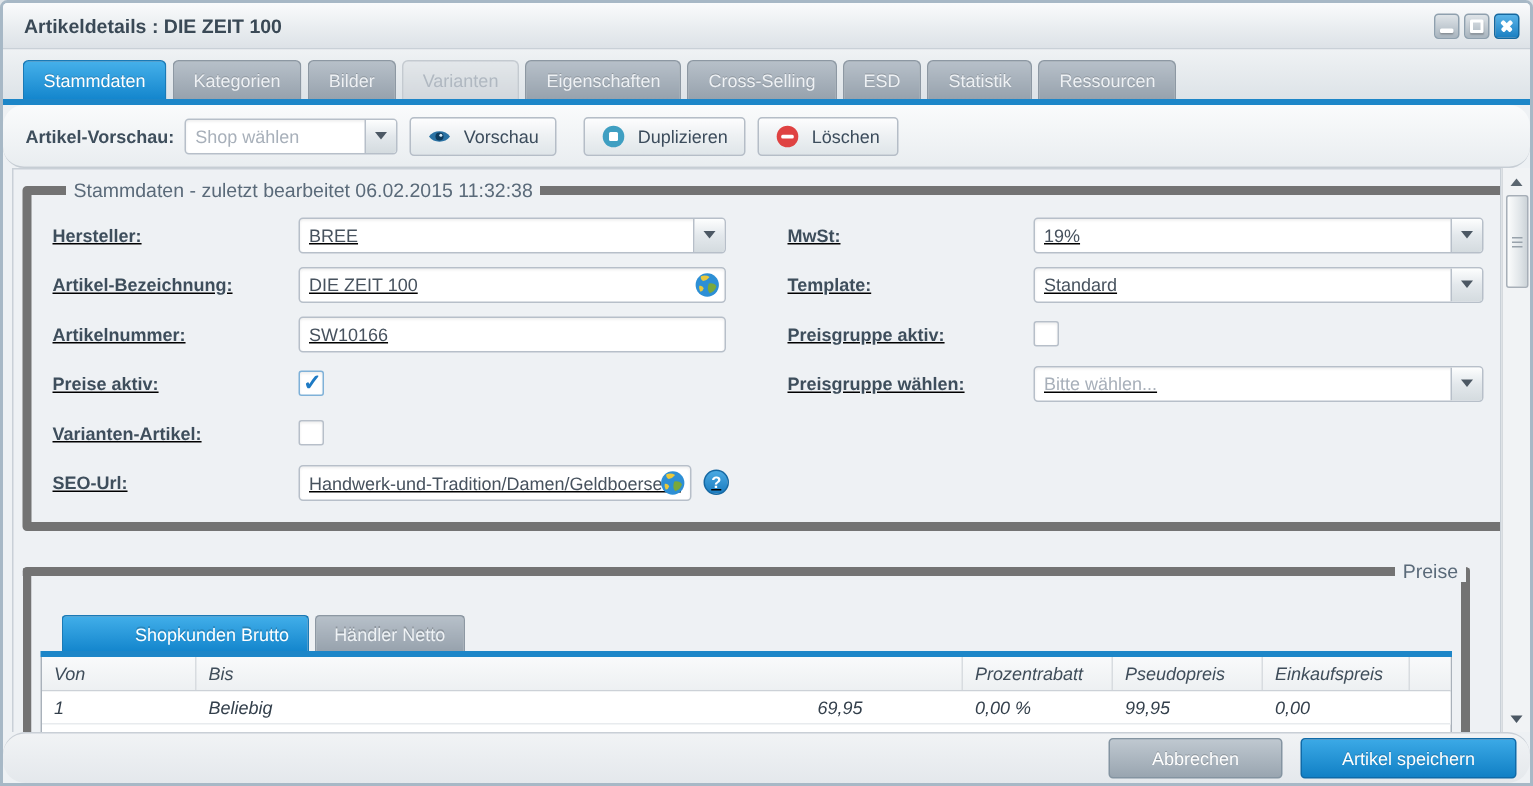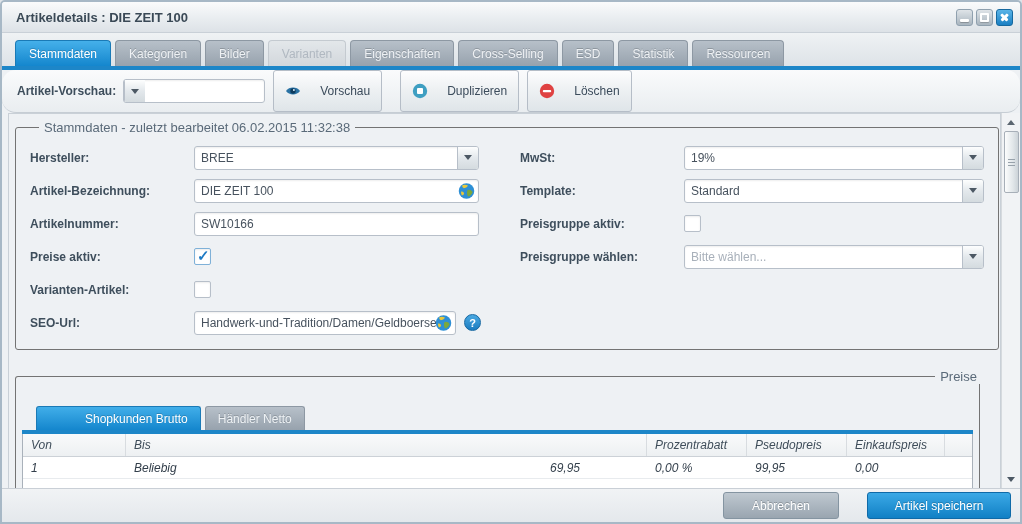--- a/index.html
+++ b/index.html
@@ -45,33 +45,33 @@
            overflow:hidden; box-shadow:inset 0 1px 2px rgba(0,0,0,.07); }
   .combo input { border:none; outline:none; flex:1; min-width:0; padding:0 6px; background:transparent;
                  font:12px "Liberation Sans", sans-serif; color:#47525e; }
   .combo input::placeholder { color:#a8b0ba; }
   .trigger { width:21px; border-left:1px solid #b7bfc9; cursor:pointer;
              background:linear-gradient(#fdfefe,#e3e8ec 50%,#d4dbdf);
              display:flex; align-items:center; justify-content:center; }
   .arr-dn { width:0; height:0; border-left:4px solid transparent; border-right:4px solid transparent;
             border-top:5px solid #4c5864; }
   .tb-combo { width:142px; }
-  .btn { height:42px; border:1px solid #b5bdc7; border-radius:3px; cursor:pointer;
+  .btn { height:26px; border:1px solid #b5bdc7; border-radius:3px; cursor:pointer;
          background:linear-gradient(#fdfdfe,#eef1f3 45%,#dfe5e9);
-         display:flex; align-items:center; gap:19px; padding:0 11px; font-size:12px; color:#3c4c5c; }
+         display:flex; align-items:center; gap:8px; padding:0 11px; font-size:12px; color:#3c4c5c; }
   .btn svg { width:16px; height:16px; } .mL8{margin-left:8px} .mL18{margin-left:18px}
 
   
   .content { flex:1; display:flex; overflow:hidden; background:#eef1f4; }
   .main { flex:1; margin-left:6px; border:1px solid #c9d0d7; border-bottom:none; background:#eef1f4;
           padding:2px 6px 0 0; overflow:hidden; }
-  .fs { border:1px solid #737373; border-radius:3px; margin:4px 14px 0 6px; padding:6px 14px 10px 14px; }
+  .fs { border:6px solid #737373; border-radius:3px; margin:4px 14px 0 6px; padding:6px 14px 10px 14px; }
   .fs legend { font-size:13px; color:#5a6a79; padding:0 5px; margin-left:9px; }
 
-  .form { display:flex; }
+  .form { display:flex;text-decoration:underline; }
   .col-l { width:466px; } .col-r { flex:1; padding-left:24px; }
   .frow { display:flex; align-items:center; height:33px; }
   .frow .flabel { width:164px; font-size:12px; font-weight:bold; color:#3e4e5c; flex:0 0 164px; }
   .field { position:relative; display:flex; align-items:center; }
   .tinput { height:24px; border:1px solid #b7bfc9; border-radius:3px; background:#fff; outline:none;
             padding:0 6px; font:12px "Liberation Sans", sans-serif; color:#47525e;
             box-shadow:inset 0 1px 2px rgba(0,0,0,.07); }
   .w285{width:285px} .w262{width:262px} .w300{width:300px}
   .checkbox { width:17px; height:17px; border:1px solid #b7bfc9; border-radius:2px; background:#fff;
               box-shadow:inset 0 1px 2px rgba(0,0,0,.08); position:relative; cursor:pointer; }
@@ -112,21 +112,21 @@
   .arr-up { width:0; height:0; border-left:4px solid transparent; border-right:4px solid transparent;
             border-bottom:5px solid #5b6670; }
   .sb-thumb { width:15px; height:62px; margin-top:2px; border:1px solid #a7afb8; border-radius:2px;
               background:linear-gradient(90deg,#fcfdfd,#e2e7ea 60%,#ccd3d8); position:relative; cursor:grab; }
   .sb-thumb::after { content:""; position:absolute; left:3px; right:3px; top:50%; height:1px;
               background:#98a2ab; box-shadow:0 -3px 0 #98a2ab, 0 3px 0 #98a2ab; }
   .sb-spacer { flex:1; }
 
   
   .footer { flex:0 0 34px; background:linear-gradient(#f1f3f5,#e4e8ec); border-top:1px solid #c9cfd6;
-            display:flex; align-items:center; justify-content:flex-end; gap:28px; padding:0 9px; }
+            display:flex; align-items:center; justify-content:flex-end; gap:12px; padding:0 9px;border-radius:15px; }
   .fbtn { height:27px; border-radius:3px; font-size:12px; color:#fff; cursor:pointer;
           display:flex; align-items:center; justify-content:center;
           text-shadow:0 -1px 0 rgba(0,0,0,.22); }
   .fbtn.cancel { width:116px; background:linear-gradient(#bfc8d0,#99a5b0); border:1px solid #8494a1; }
   .fbtn.save   { width:144px; background:linear-gradient(#3ba9e6,#1180c5); border:1px solid #0f6aa8; }
 </style>
 </head>
 <body>
 
 <div class="window">
@@ -146,20 +146,21 @@
     <div class="tab normal">Eigenschaften</div>
     <div class="tab normal">Cross-Selling</div>
     <div class="tab normal">ESD</div>
     <div class="tab normal">Statistik</div>
     <div class="tab normal">Ressourcen</div>
   </div>
 
   <div class="toolbar">
     <span class="tb-label">Artikel-Vorschau:</span>
     <div class="combo tb-combo">
+      <input placeholder="Shop wählen" style="">
       <div class="trigger">
           <span class="arr-dn"></span>
         </div>
     </div>
     <button class="btn mL8">
       <svg viewBox="0 0 16 16">
         <path d="M1 8 C4 3.4 12 3.4 15 8 C12 12.6 4 12.6 1 8 Z" fill="#2a72a4"></path>
         <circle cx="8" cy="8" r="2.7" fill="#0d3b5e"></circle>
         <circle cx="8.9" cy="7.1" r="1" fill="#d6ecf9"></circle>
       </svg>

